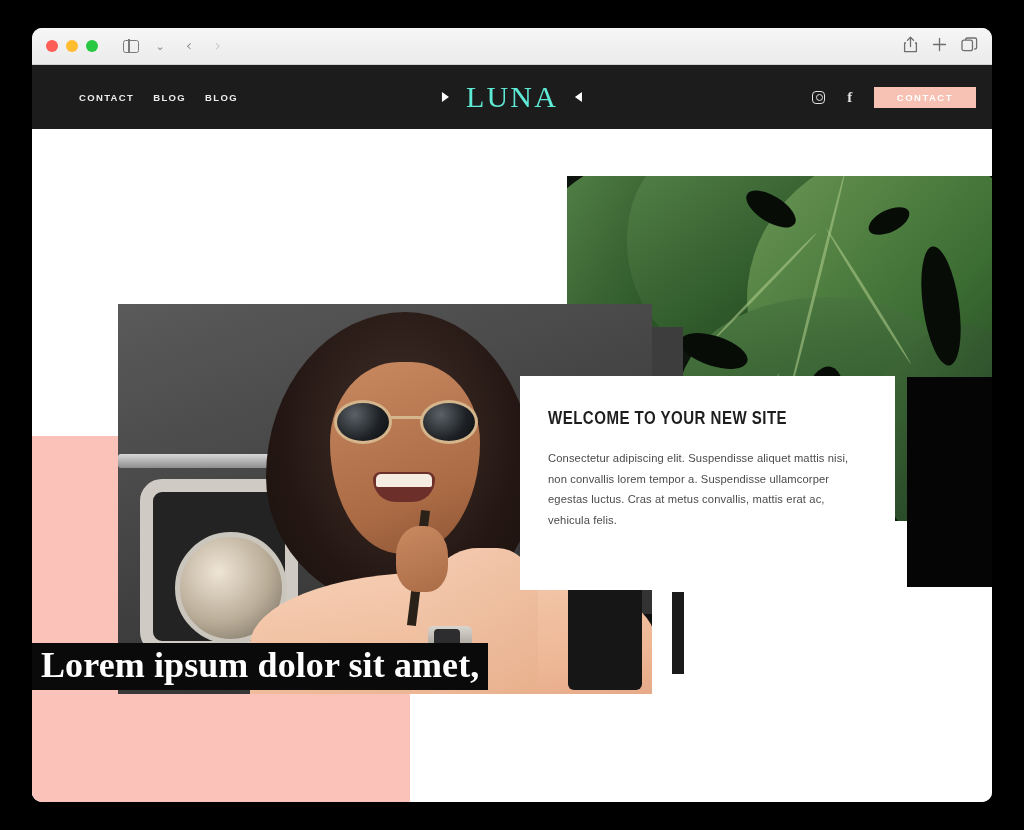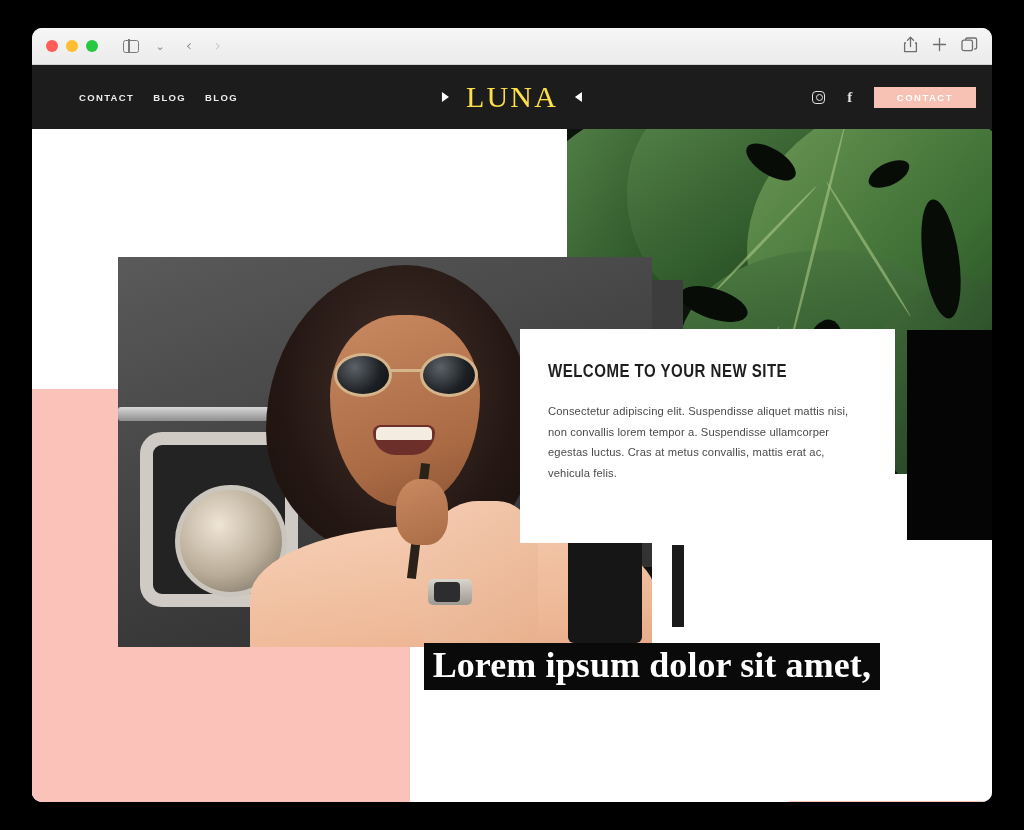--- a/index.html
+++ b/index.html
@@ -97,21 +97,21 @@
     position:absolute; left:47px;
     display:flex; gap:19px;
   }
   .nav-link {
     color:#ededed; font-size:9.5px; font-weight:700;
     letter-spacing:1.35px;
   }
   .logo {
     position:absolute; left:50%; transform:translateX(-50%);
     display:flex; align-items:center; gap:17px;
-    color:#fde047;
+    color:#5eead4;
   }
   .logo-text {
     font-family:"Liberation Serif", serif;
     font-size:30px; font-weight:400; letter-spacing:2.2px;
   }
   .tri { width:0; height:0; border-top:5px solid transparent; border-bottom:5px solid transparent; }
   .tri.r { border-left:7px solid #fff; }
   .tri.l { border-right:7px solid #fff; }
   .nav-right {
     position:absolute; right:16px;
@@ -126,21 +126,21 @@
   .fb { font-family:"Liberation Serif", serif; font-size:15px; font-weight:700; color:#e2e2e2; line-height:1; }
   .contact-btn {
     background:#f7c1b3;
     color:#fff;
     font-size:9.5px; font-weight:700; letter-spacing:1.5px;
     padding:5px 23px;
     border:none;
   }
 
   
-  .layer { position:absolute; }
+  .layer { position:absolute;margin-top:47px; }
 
   
   .leaf-panel {
     left:535px; top:64px;
     width:425px; height:345px;
     overflow:hidden;
     background:#0b120c;
     z-index:10;
   }
   .leaf-art { position:absolute; inset:0; background:#0d140d; }
@@ -320,21 +320,21 @@
     padding:10px 21px;
     border:none;
   }
 
   
   .headline {
     position:absolute;
     left:0; top:576px;
     width:848px;
     z-index:50;
-    text-align:right;
+    text-align:left;
     font-family:"Liberation Serif", serif;
   }
   .headline .hl-line { margin-bottom:9px; }
   .headline .hl-mark {
     background:#0a0a0a;
     color:#fff;
     font-size:36px;
     font-weight:700;
     letter-spacing:.1px;
     line-height:1.34;

